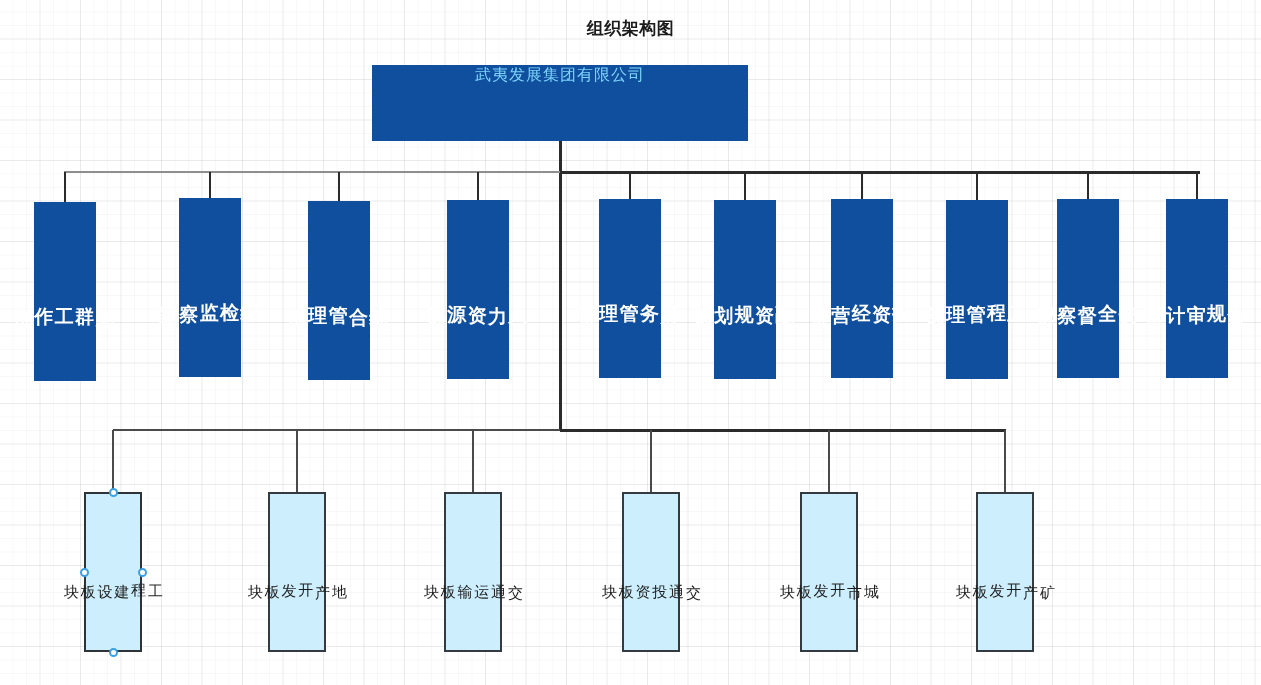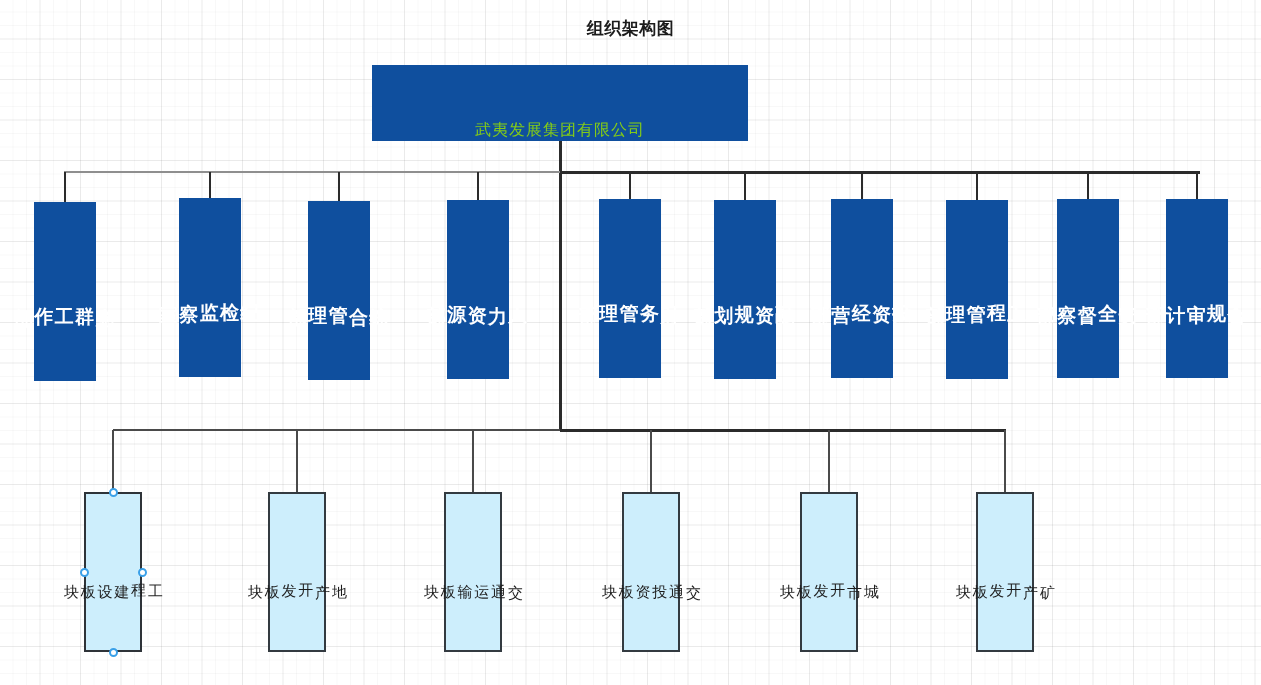--- a/index.html
+++ b/index.html
@@ -48,23 +48,23 @@
     position: absolute;
     background: #2b2b2b;
   }
   .conn.thin { background: #4a4a4a; }
   .conn.light { background: #8e8e8e; }
 
   
   .node-root {
     position: absolute;
     background: #0f4f9e;
-    color: #84cc16;
+    color: #7dd3fc;
     display: flex;
-    align-items: flex-end;
+    align-items: flex-start;
     justify-content: center;
     font-size: 16px;
     letter-spacing: 1px;
     user-select: none;
   }
 
   
   .node-dept {
     position: absolute;
     background: #0f4f9e;

